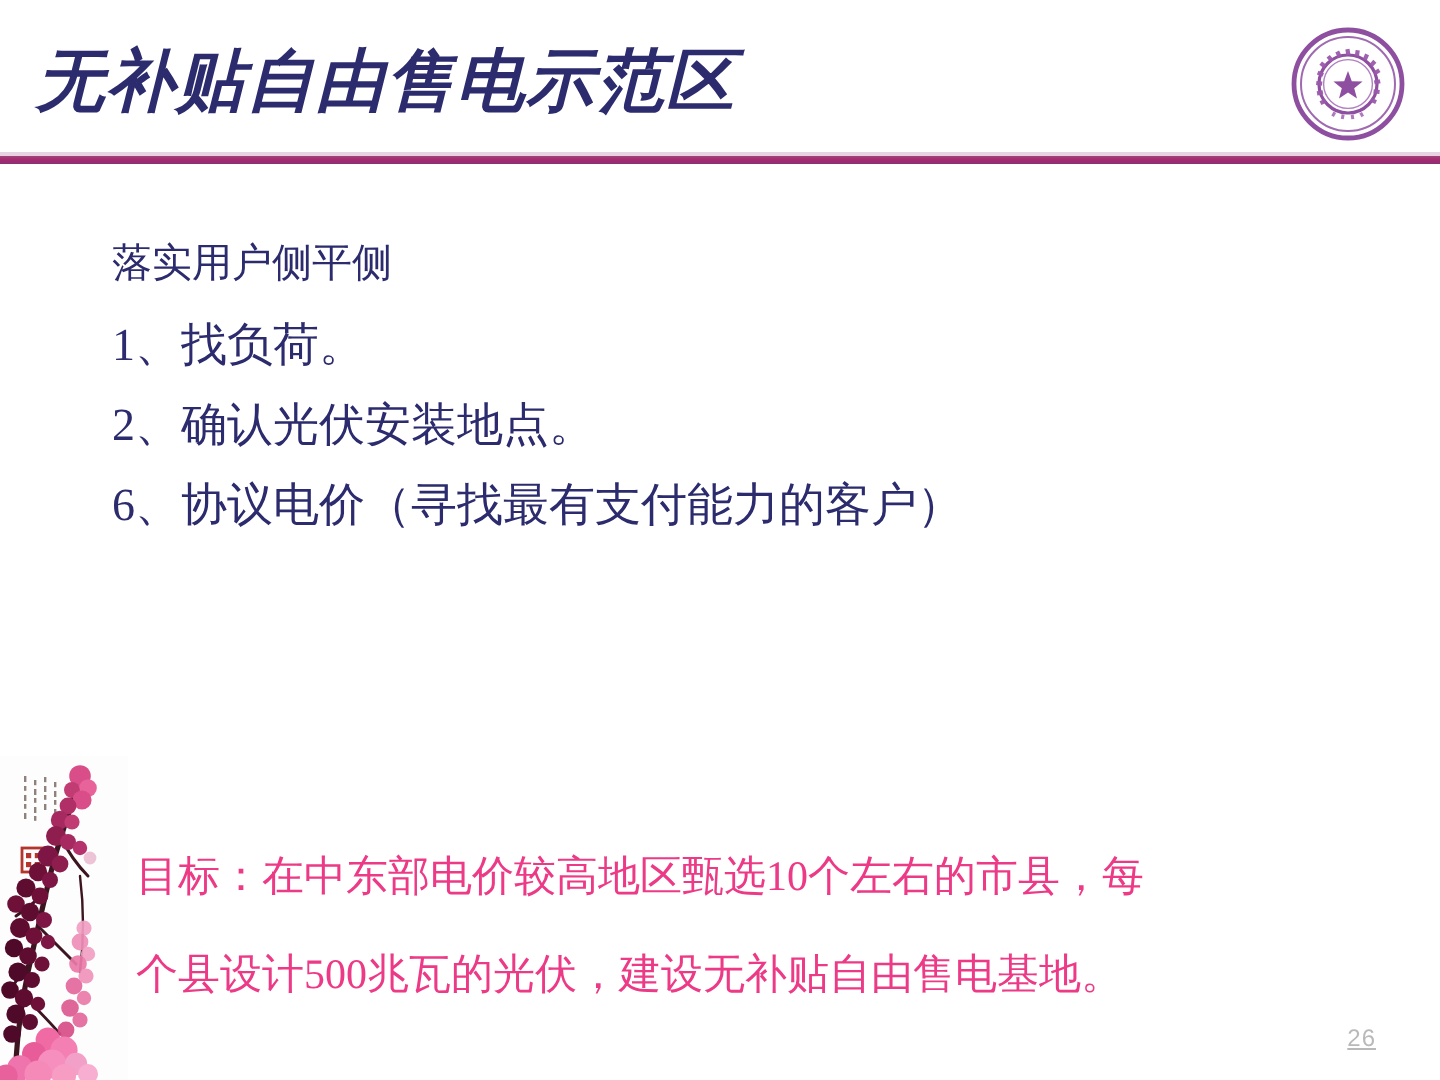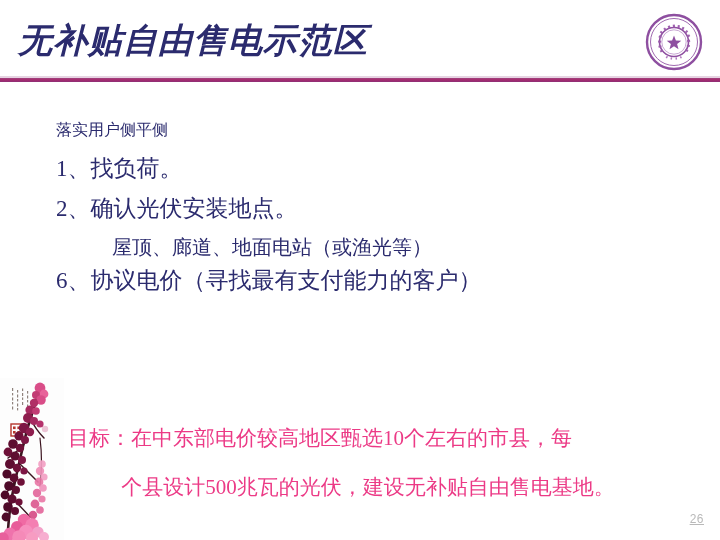--- a/index.html
+++ b/index.html
@@ -66,21 +66,21 @@
   .body-line {
     color: #2b2b6e;
     font-size: 23px;
     line-height: 1.0;
     margin-bottom: 17px;
     white-space: nowrap;
     font-family: "Liberation Serif", "DejaVu Serif", serif;
     font-weight: 500;
   }
   .body-line.heading {
-    font-size: 16px;
+    font-size: 20px;
     margin-bottom: 19px;
   }
   .body-line.sub {
     font-size: 20px;
     padding-left: 56px;
     margin-bottom: 12px;
     margin-top: 2px;
   }
   .body-line.last {
     margin-bottom: 0;
@@ -95,26 +95,26 @@
   }
   .goal-line {
     color: #ec3a86;
     font-size: 21px;
     line-height: 1.0;
     margin-bottom: 28px;
     white-space: nowrap;
     font-family: "Liberation Serif", "DejaVu Serif", serif;
     font-weight: 500;
   }
-  .goal-line.last { margin-bottom: 16px; text-align: center; }
+  .goal-line.last { margin-bottom: 16px; }
 
   
   #page-number {
     position: absolute;
-    right: 16px;
+    right: 32px;
     bottom: 14px;
     font-family: "Liberation Sans", "DejaVu Sans", sans-serif;
     font-size: 12px;
     color: #b9b9b9;
     letter-spacing: 0.5px;
     text-decoration: underline;
   }
 
   
   #flower-art {
@@ -169,21 +169,20 @@
         <rect x="31.4" y="45.4" width="1.5" height="2.2" transform="rotate(172 32.2 46.5)"></rect>
         <rect x="36.0" y="44.2" width="1.5" height="2.2" transform="rotate(152 36.8 45.3)"></rect>
       </g>
     </svg>
   </div>
 
   <div id="body-block">
     <div class="body-line heading">落实用户侧平侧</div>
     <div class="body-line">1、找负荷。</div>
     <div class="body-line">2、确认光伏安装地点。</div>
-    <div class="body-line sub">屋顶、廊道、地面电站（或渔光等）</div>
     <div class="body-line last">6、协议电价（寻找最有支付能力的客户）</div>
   </div>
 
   <div id="goal-block">
     <div class="goal-line">目标：在中东部电价较高地区甄选10个左右的市县，每</div>
     <div class="goal-line last">个县设计500兆瓦的光伏，建设无补贴自由售电基地。</div>
   </div>
 
   <div id="flower-art">
     <svg viewBox="0 0 64 162" xmlns="http://www.w3.org/2000/svg" aria-hidden="true">

